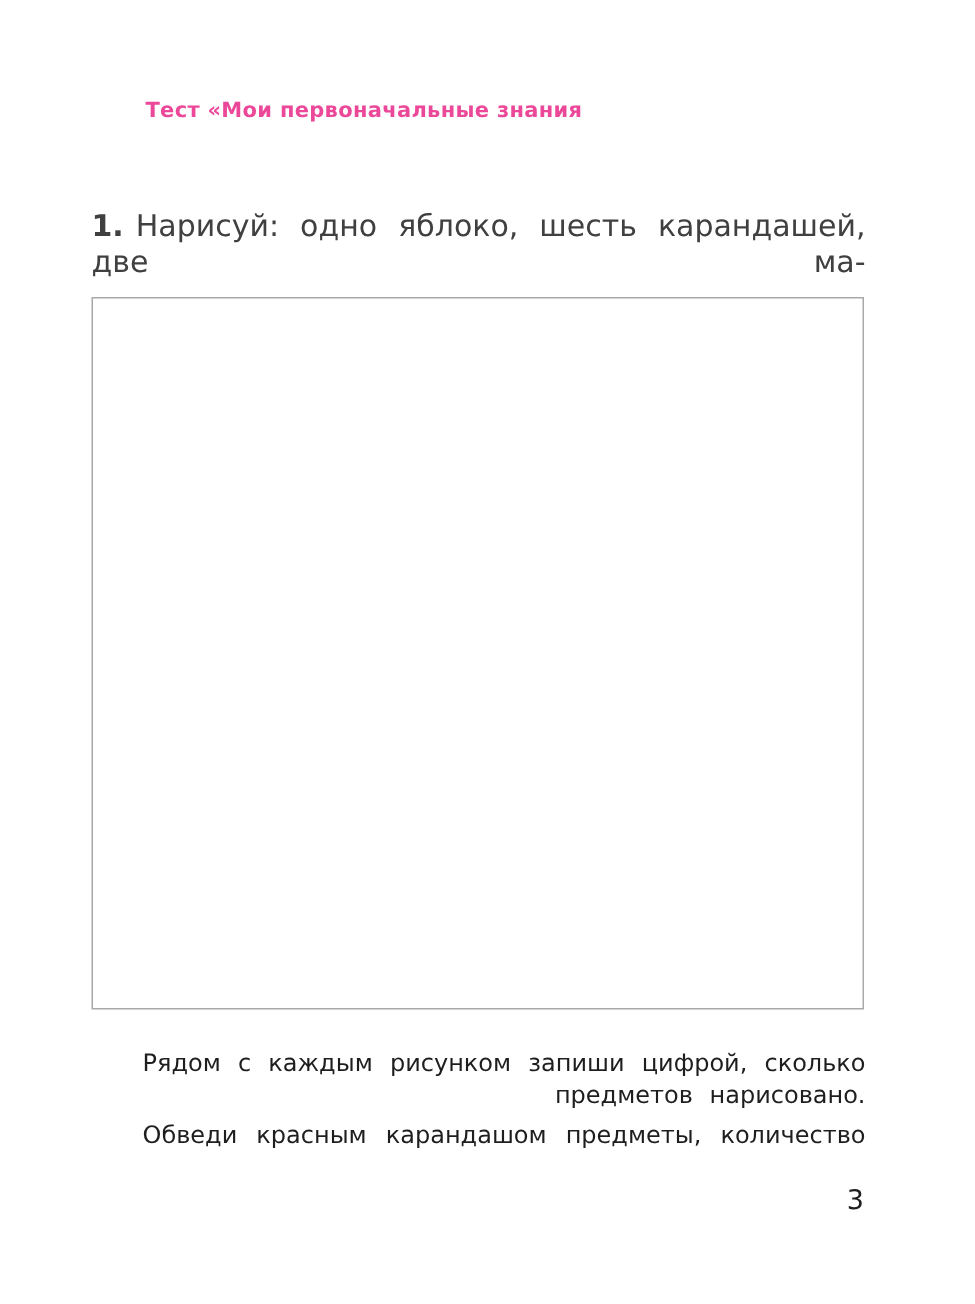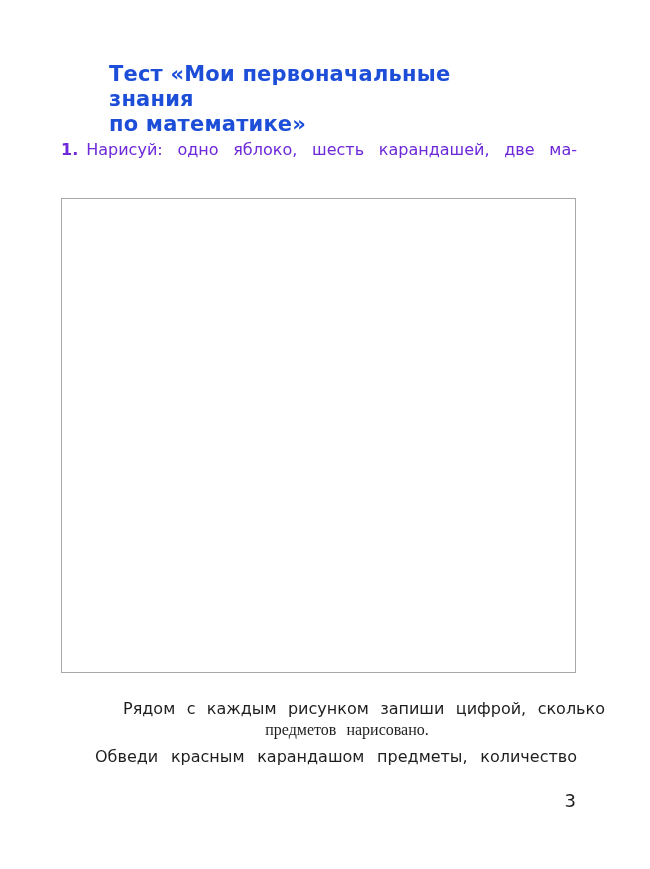--- a/index.html
+++ b/index.html
@@ -10,41 +10,41 @@
     body {
       width: 650px;
       height: 869px;
       position: relative;
       overflow: hidden;
       font-family: "DejaVu Sans", sans-serif;
       color: #1e1e1e;
     }
     .title {
       position: absolute;
-      left: 109px;
+      left: 97px;
       top: 62px;
       width: 420px;
       font-family: "DejaVu Sans", sans-serif;
       font-weight: bold;
-      font-size: 21px;
+      font-size: 14px;
       line-height: 25px;
       letter-spacing: 0.2px;
-      color: #1d4ed8;
+      color: #ec4899;
     }
     .task {
       position: absolute;
       left: 61px;
       top: 138px;
       width: 516px;
-      font-size: 16px;
+      font-size: 20px;
       line-height: 24px;
       text-align: justify;
       text-align-last: left;
       word-spacing: 7px;
-      color: #6d28d9;
+      color: #404040;
     }
     .task .num {
       font-weight: bold;
       margin-right: 8px;
     }
     .draw-box {
       position: absolute;
       left: 61px;
       top: 198px;
       width: 513px;
@@ -63,43 +63,41 @@
       word-spacing: 6px;
     }
     .para .first {
       display: block;
       text-indent: 34px;
       text-align: justify;
       text-align-last: justify;
     }
     .para .rest {
       display: block;
-      text-align: center;
-      font-family: Liberation Serif, serif;
+      text-align: right;
     }
-    .p1 { top: 698px; margin-left: 28px; }
+    .p1 { top: 698px; }
     .p2 { top: 746px; }
     .page-num {
       position: absolute;
       left: 556px;
       top: 790px;
       width: 20px;
       text-align: right;
       font-size: 18px;
       color: #1e1e1e;
     }
   </style>
 </head>
 <body>
 
 <div>
 
   <div class="title">
     <div>Тест «Мои первоначальные знания</div>
-    <div>по математике»</div>
   </div>
 
   <div class="task">
     <div style="text-align: justify; text-align-last: justify;"><span class="num">1.</span><span>Нарисуй: одно яблоко, шесть карандашей, две ма-</span></div>
   </div>
 
   <div class="draw-box"></div>
 
   <div class="para p1">
     <span class="first">Рядом с каждым рисунком запиши цифрой, сколько</span>

